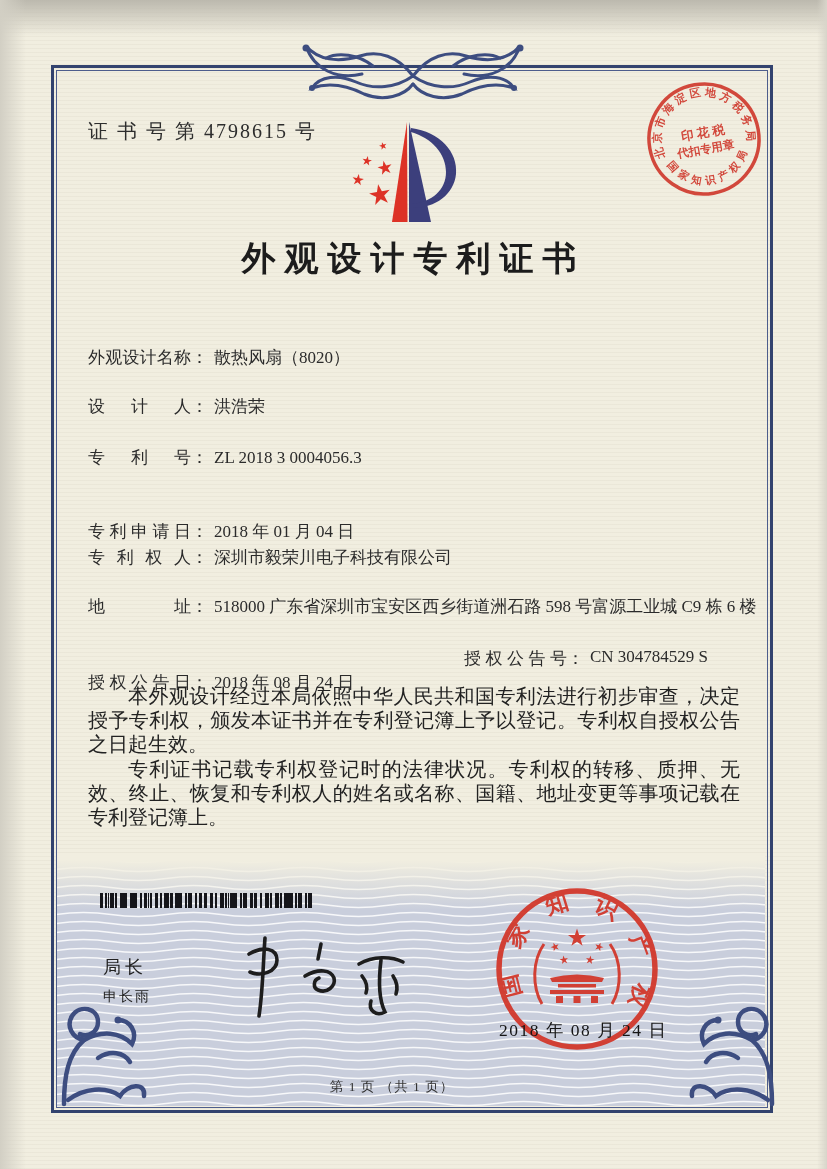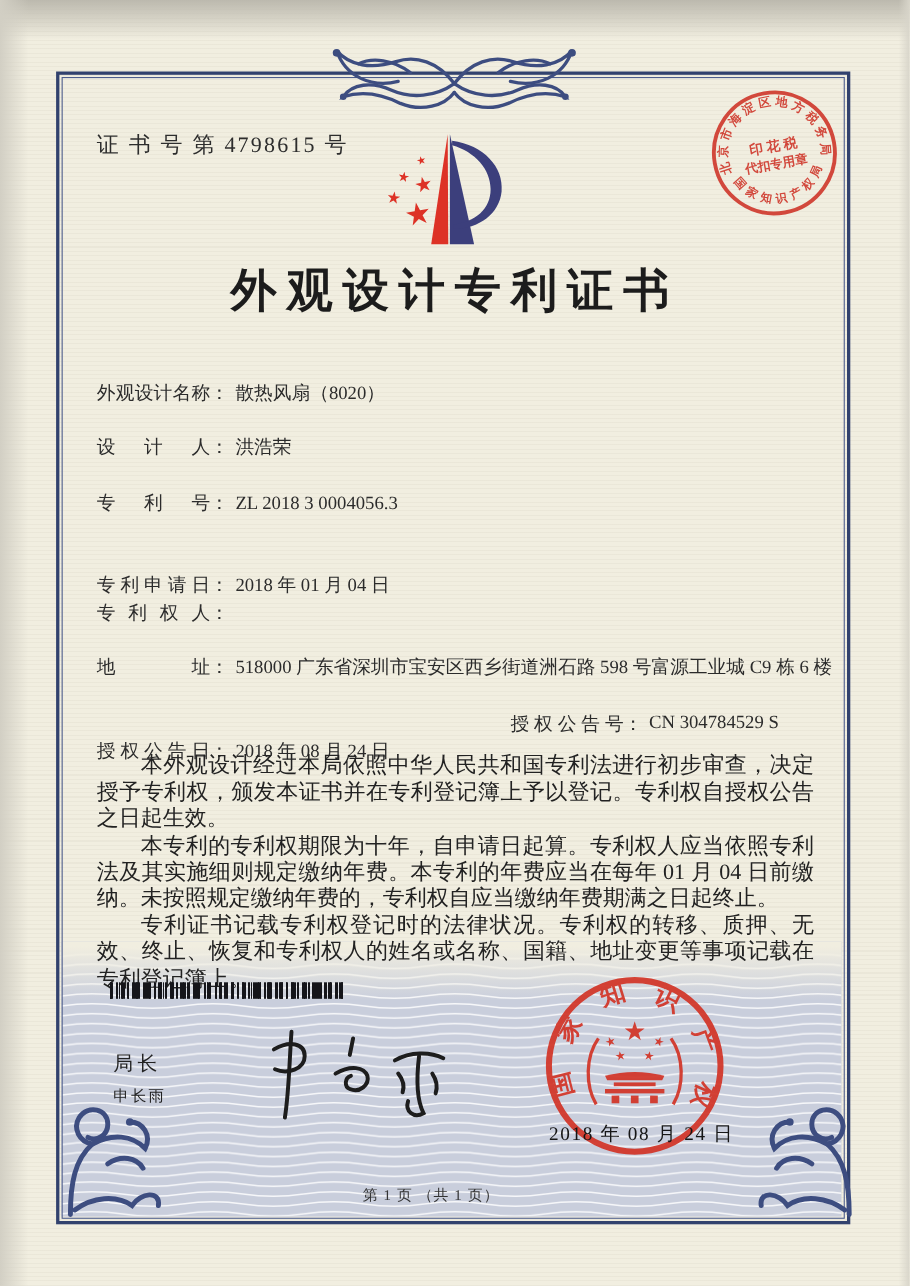--- a/index.html
+++ b/index.html
@@ -29,21 +29,21 @@
   .band{position:absolute;left:56px;top:856px;width:709px;height:250px;background:#c9cedc;}
   .band svg{position:absolute;inset:0;}
   .band-fade{position:absolute;left:56px;top:856px;width:709px;height:54px;
     background:linear-gradient(180deg,#f1eee0 8%,rgba(241,238,224,0));}
 
   .cert-no{position:absolute;left:88px;top:118px;font-size:20px;color:#2d2d2d;letter-spacing:2px;}
 
   .logo{position:absolute;left:348px;top:118px;}
 
   .title{position:absolute;left:0;top:236px;width:827px;text-align:center;
-    font-size:42px;font-weight:600;color:#1c1c1c;letter-spacing:9px;}
+    font-size:34px;font-weight:600;color:#1c1c1c;letter-spacing:9px;}
 
   .field{position:absolute;left:88px;font-size:17px;color:#2b2b2b;display:flex;align-items:flex-start;}
   .flabel{display:inline-block;width:103px;text-align:justify;text-align-last:justify;flex:none;}
   .fcolon{flex:none;margin-right:6px;}
   .fvalue{display:inline-block;max-width:545px;line-height:24px;}
   .f0{top:346px}.f1{top:395px}.f2{top:446px}.f3{top:520px}.f4{top:546px}.f5{top:595px}
   .grant-row{position:absolute;left:88px;top:647px;width:680px;font-size:17px;color:#2b2b2b;}
   .grant-right{position:absolute;left:376px;top:0;display:flex;}
 
   .body-text{position:absolute;left:88px;top:684px;width:652px;
@@ -184,20 +184,21 @@
       <span class="fvalue">ZL 2018 3 0004056.3</span>
   </div>
   <div class="field f3">
     <span class="flabel">专利申请日</span>
       <span class="fcolon">：</span>
       <span class="fvalue">2018 年 01 月 04 日</span>
   </div>
   <div class="field f4">
     <span class="flabel">专利权人</span>
       <span class="fcolon">：</span>
+      <span class="fvalue">深圳市毅荣川电子科技有限公司</span>
   </div>
   <div class="field f5">
     <span class="flabel">地址</span>
       <span class="fcolon">：</span>
       <span class="fvalue">518000 广东省深圳市宝安区西乡街道洲石路 598 号富源工业城 C9 栋 6 楼</span>
   </div>
 
   <div class="grant-row">
     <span style="display:flex;margin-top:24px;">
       <span class="flabel">授权公告日</span>
@@ -206,21 +207,20 @@
     </span>
     <span class="grant-right">
       <span class="flabel">授权公告号</span>
         <span class="fcolon">：</span>
         <span>CN 304784529 S</span>
     </span>
   </div>
 
   <div class="body-text">
     <p>本外观设计经过本局依照中华人民共和国专利法进行初步审查，决定授予专利权，颁发本证书并在专利登记簿上予以登记。专利权自授权公告之日起生效。</p>
-    <p>本专利的专利权期限为十年，自申请日起算。专利权人应当依照专利法及其实施细则规定缴纳年费。本专利的年费应当在每年 01 月 04 日前缴纳。未按照规定缴纳年费的，专利权自应当缴纳年费期满之日起终止。</p>
     <p>专利证书记载专利权登记时的法律状况。专利权的转移、质押、无效、终止、恢复和专利权人的姓名或名称、国籍、地址变更等事项记载在专利登记簿上。</p>
   </div>
 
   <div class="barcode"></div>
 
   <div class="director-label">局长</div>
   <div class="director-name">申长雨</div>
 
   <svg class="signature" width="180" height="90" viewBox="0 0 180 90">
     <g fill="none" stroke="#1d1d1d" stroke-width="3.6" stroke-linecap="round">

